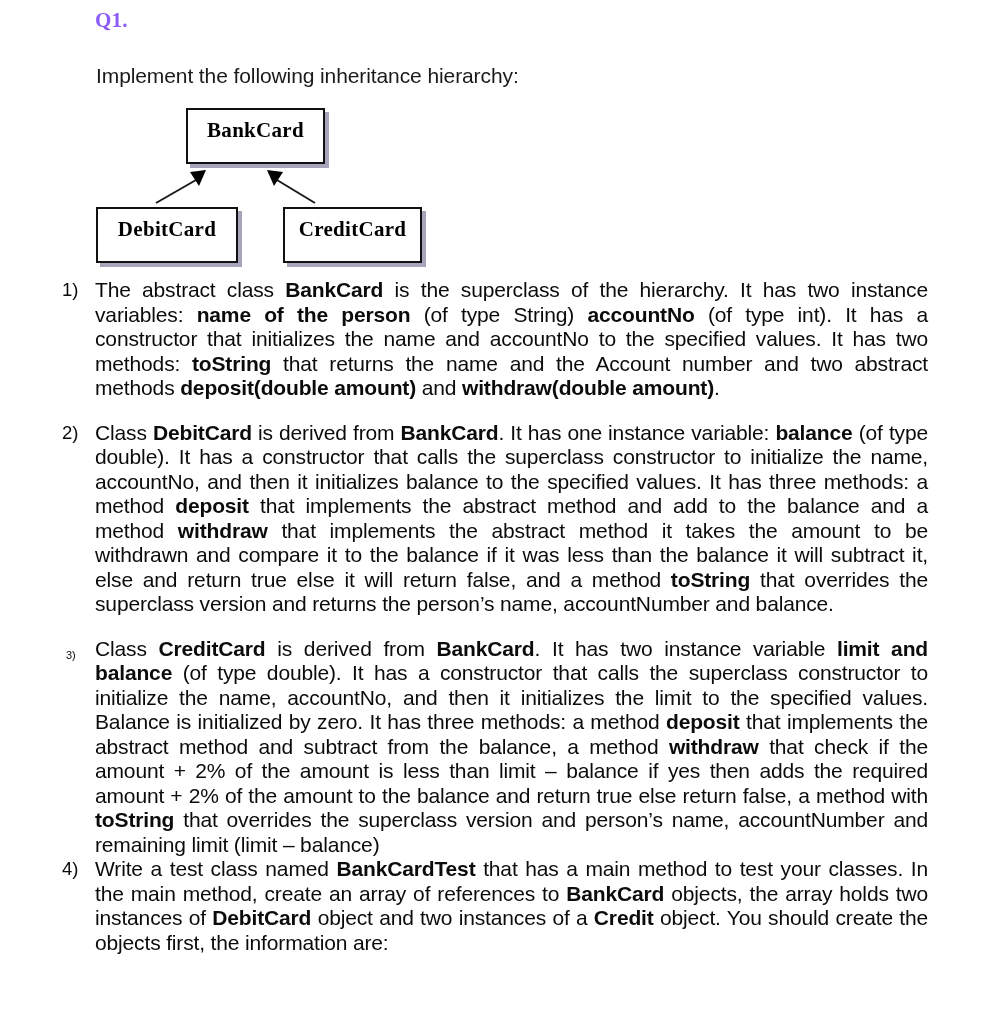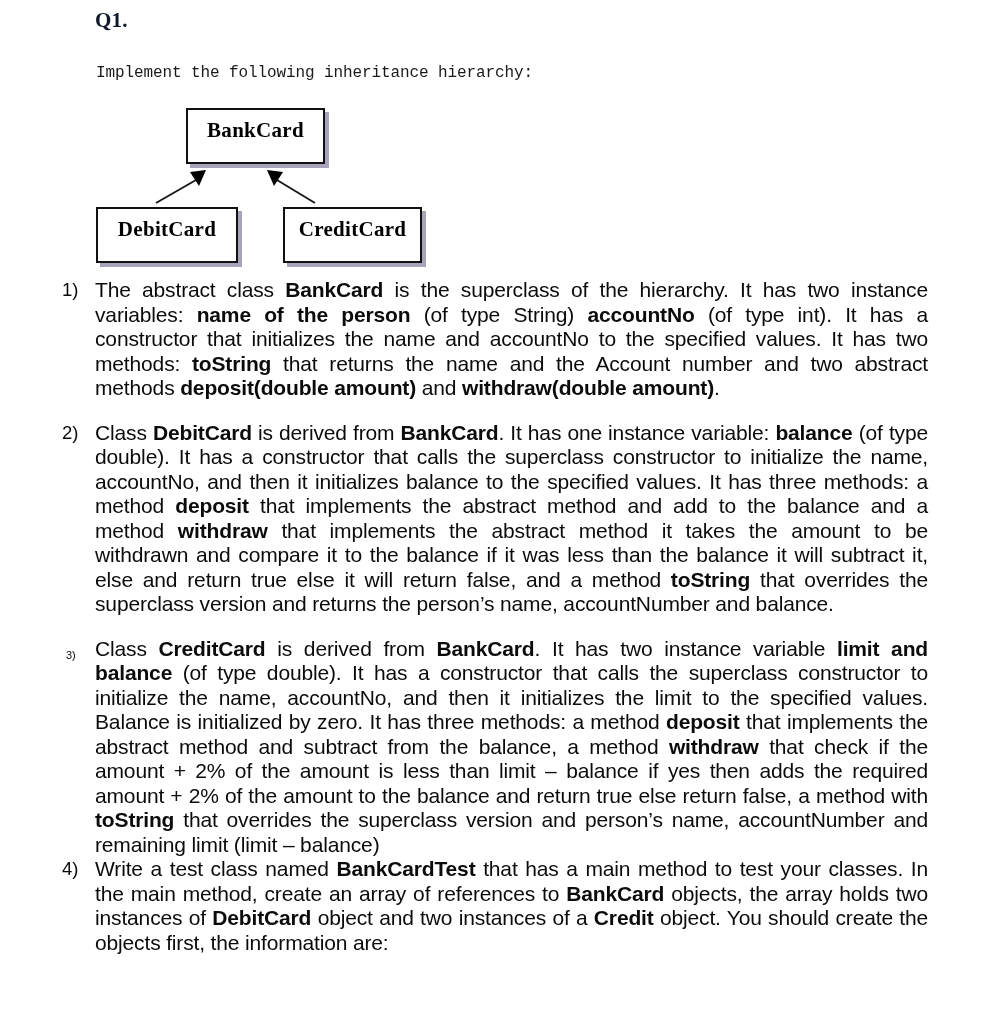--- a/index.html
+++ b/index.html
@@ -24,29 +24,29 @@
 
   
   .q-heading {
     position: absolute;
     left: 95px;
     top: 8px;
     font-family: "Liberation Serif", serif;
     font-weight: bold;
     font-size: 21px;
     letter-spacing: 0.2px;
-    color: #0f172a;
+    color: #8b5cf6;
   }
 
   .intro-line {
     position: absolute;
     left: 96px;
     top: 64px;
-    font-family: Liberation Mono, monospace;
-    font-size: 16px;
+    font-family: Liberation Sans, sans-serif;
+    font-size: 21px;
     font-weight: 400;
     color: #1a1a1a;
     letter-spacing: -0.1px;
   }
 
   
   .diagram {
     position: absolute;
     left: 0;
     top: 100px;

